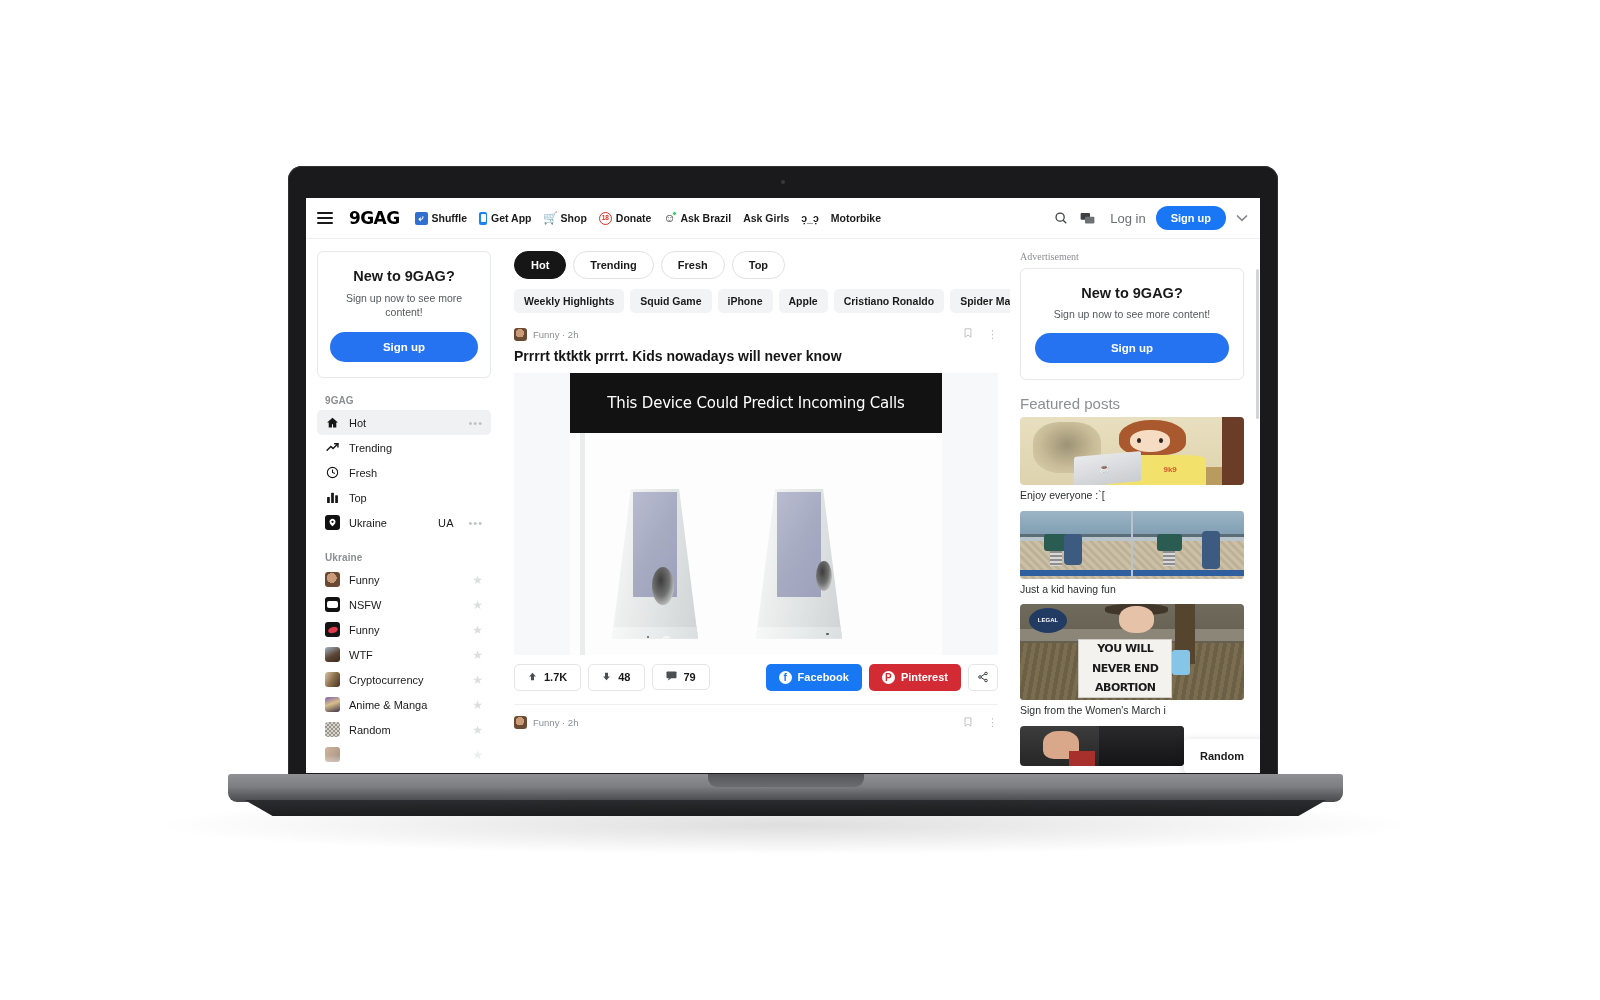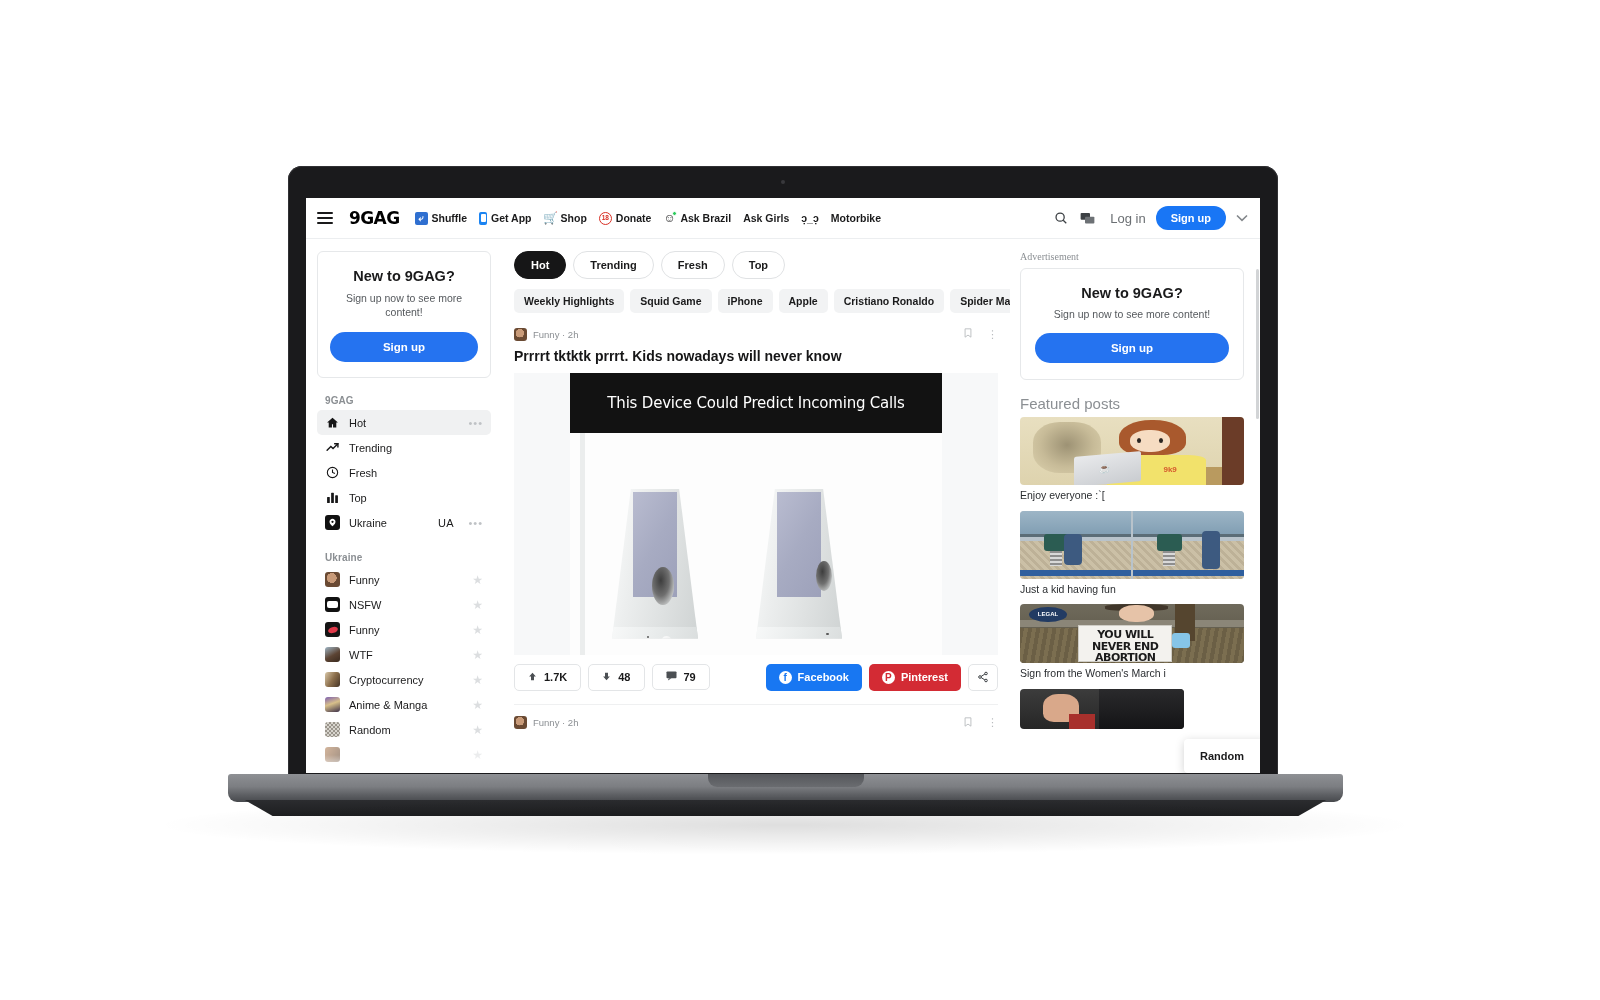--- a/index.html
+++ b/index.html
@@ -721,21 +721,21 @@
                   <span class="kidscene-bar"></span>
                 <span class="kidscene-spring"></span>
                   <span class="kidscene-seat"></span>
                 <span class="kidscene-kid" style="left:62%;height:56%;bottom:14%"></span>
               </span>
             </div>
             <div class="feat-cap">Just a kid having fun</div>
           </div>
 
           <div class="feat-item">
-            <div class="feat-thumb" id="thumb-sign" style="height:59px">
+            <div class="feat-thumb" id="thumb-sign" style="height:96px">
               <span class="grass"></span>
                 <span class="curb"></span>
                 <span class="tree"></span>
               <span class="hat"></span>
                 <span class="person-head"></span>
               <span class="mask"></span>
               <span class="lollipop">LEGAL</span>
               <span class="placard">
                 <span class="l1">YOU WILL</span>
                 <span class="l2">NEVER END</span>

